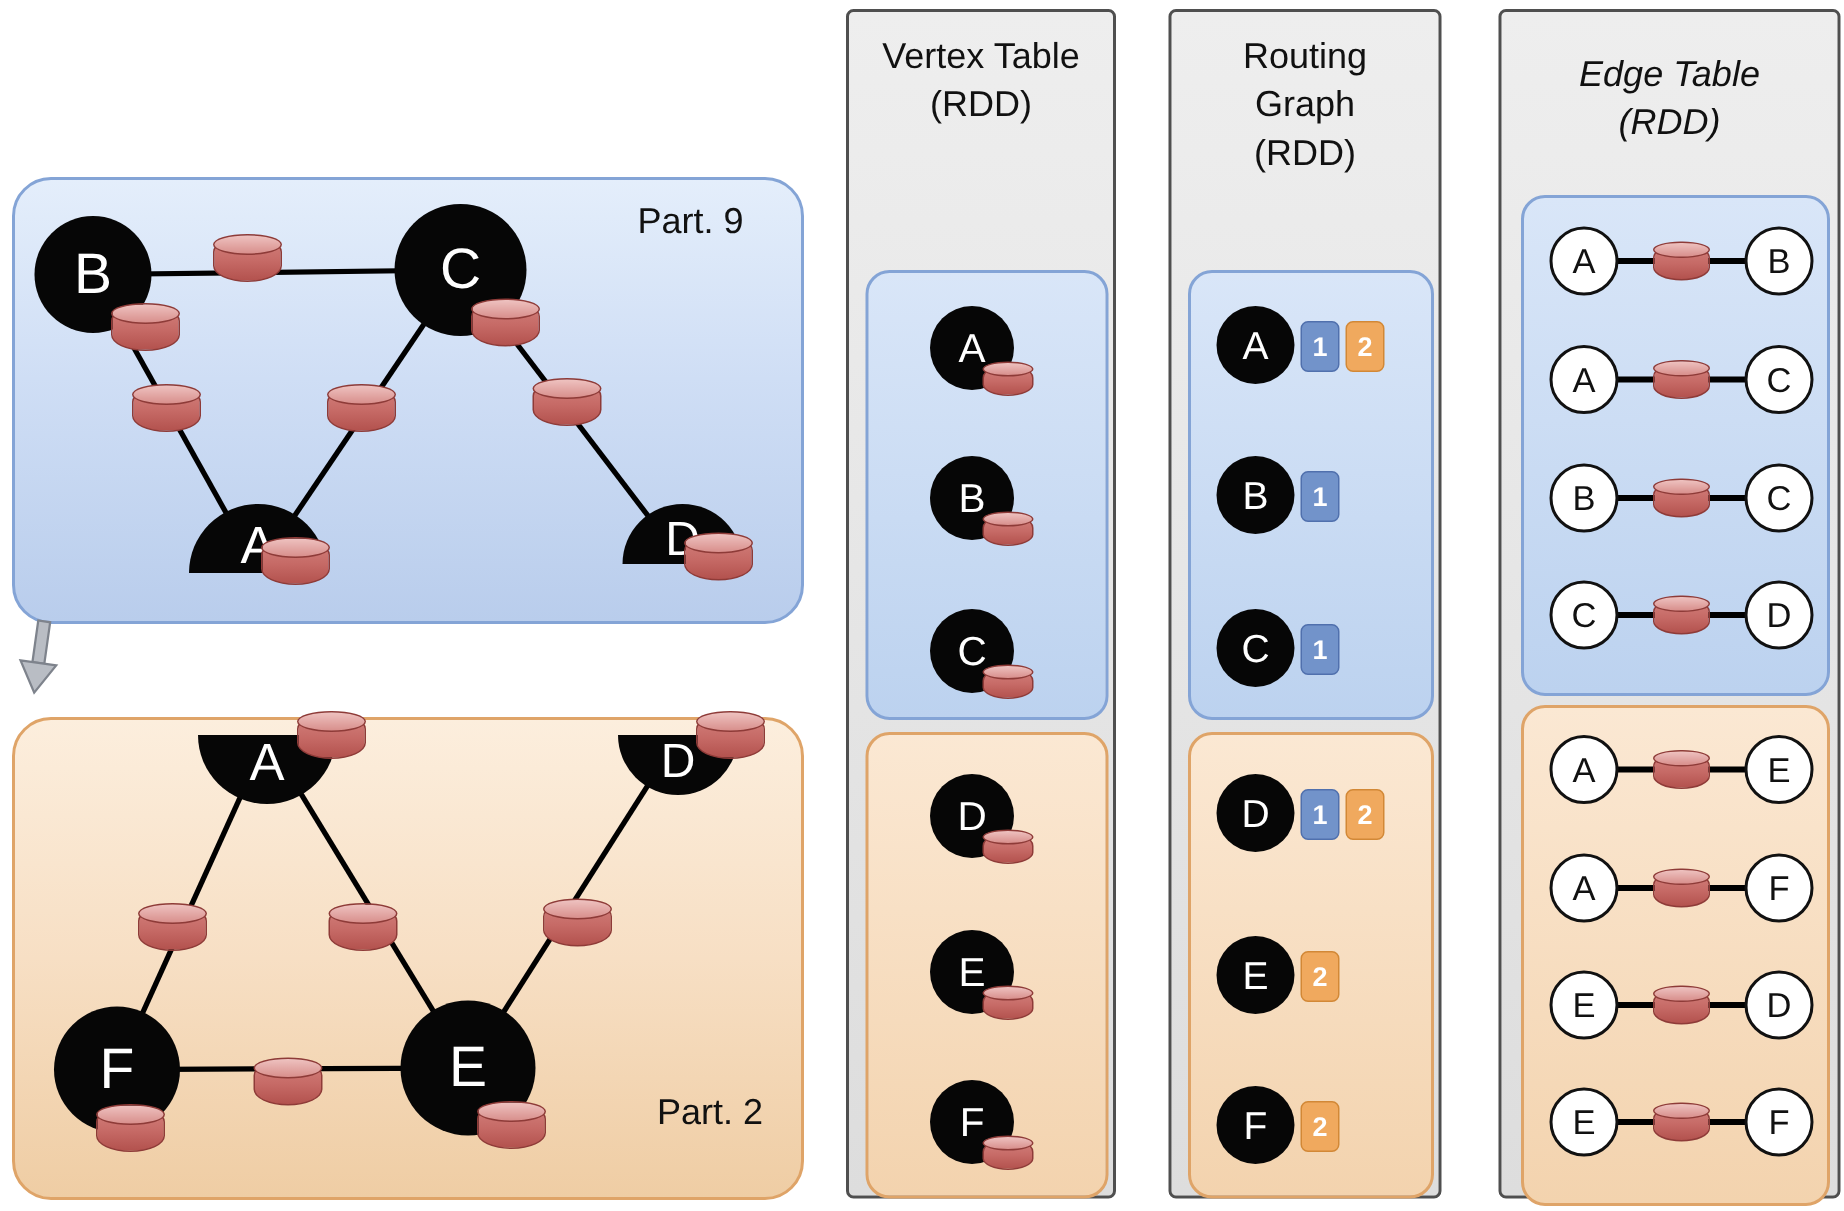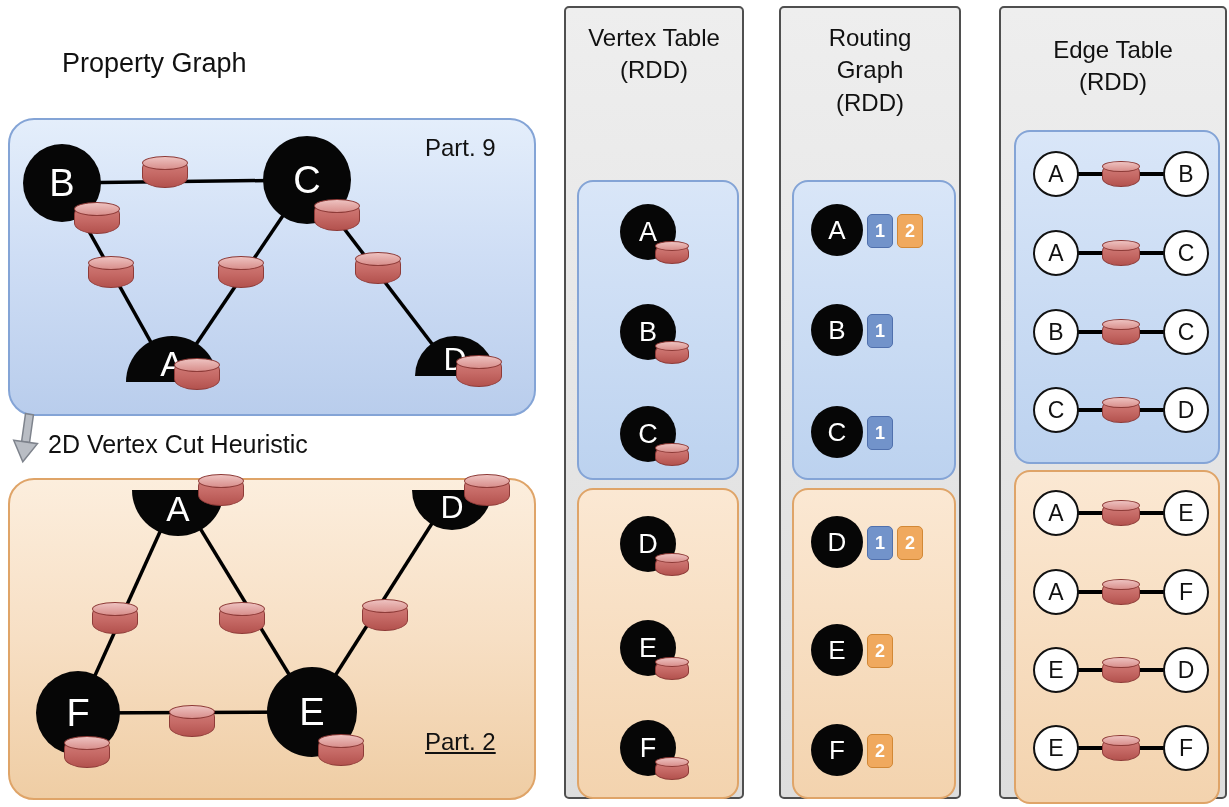--- a/index.html
+++ b/index.html
@@ -38,21 +38,20 @@
     display:flex; align-items:center; justify-content:center; box-sizing:border-box; z-index:3; line-height:1; }
   .eline { position:absolute; background:#000; z-index:1; }
   .erow { position:absolute; }
   .cutlabel { position:absolute; font-size:25px; color:#111; z-index:3; }
 </style>
 </head>
 <body>
 
 <div class="canvas">
 
-  <div class="title" style="left:62px; top:48px;">Property Graph</div>
 
   <div class="partbox p1" style="left:8px; top:118px; width:524px; height:294px;"></div>
   <div class="partbox p2" style="left:8px; top:478px; width:524px; height:318px;"></div>
 
   <svg class="edgesvg" width="545" height="807" viewBox="0 0 545 807">
     <g stroke="#000" stroke-width="3.5">
       <line x1="62" y1="183" x2="307" y2="180"></line>
       <line x1="62" y1="183" x2="172" y2="380"></line>
       <line x1="307" y1="180" x2="172" y2="380"></line>
       <line x1="307" y1="180" x2="455" y2="374"></line>
@@ -79,38 +78,37 @@
   <div class="cyl" style="left:456px; top:355px; width:46px; height:32px;"></div>
 
   <div class="plabel" style="left:425px; top:134px;">Part. 9</div>
 
   <svg style="position:absolute; left:8px; top:412px; z-index:3;" width="36" height="54" viewBox="0 0 36 54">
     <g transform="rotate(8 18 27)">
       <rect x="14" y="2" width="8" height="28" fill="#b9bdc4" stroke="#7e838c" stroke-width="1.5"></rect>
       <polygon points="6,30 30,30 18,50" fill="#b9bdc4" stroke="#7e838c" stroke-width="1.5"></polygon>
     </g>
   </svg>
-  <div class="cutlabel" style="left:48px; top:430px;">2D Vertex Cut Heuristic</div>
 
   <div class="vx half-bottom" style="left:132px; top:490px; width:92px; height:46px; font-size:35px;">A</div>
   <div class="vx half-bottom" style="left:412px; top:490px; width:80px; height:40px; font-size:32px;">D</div>
   <div class="vx" style="left:36px; top:671px; width:84px; height:84px; font-size:38px;">F</div>
   <div class="vx" style="left:267px; top:667px; width:90px; height:90px; font-size:38px;">E</div>
 
   <div class="cyl" style="left:92px;  top:602px; width:46px; height:32px;"></div>
   <div class="cyl" style="left:219px; top:602px; width:46px; height:32px;"></div>
   <div class="cyl" style="left:362px; top:599px; width:46px; height:32px;"></div>
   <div class="cyl" style="left:169px; top:705px; width:46px; height:32px;"></div>
 
   <div class="cyl" style="left:198px; top:474px; width:46px; height:32px;"></div>
   <div class="cyl" style="left:464px; top:474px; width:46px; height:32px;"></div>
   <div class="cyl" style="left:64px;  top:736px; width:46px; height:32px;"></div>
   <div class="cyl" style="left:318px; top:734px; width:46px; height:32px;"></div>
 
-  <div class="plabel" style="left:425px; top:728px;text-decoration:underline;">Part. 2</div>
+  <div class="plabel" style="left:438px; top:728px;">Part. 2</div>
 
   <div class="panel" style="left:564px; top:6px; width:180px; height:793px;">
     <div class="ptitle" style="top:14px;">Vertex Table
 (RDD)</div>
     <div class="grp g1" style="left:11px; top:172px; width:158px; height:296px;"></div>
     <div class="grp g2" style="left:11px; top:480px; width:158px; height:307px;"></div>
 
     <div class="svx" style="left:54px; top:196px; width:56px; height:56px; font-size:27px;">A</div>
     <div class="cyl" style="left:89px; top:233px; width:34px; height:23px;"></div>
     <div class="svx" style="left:54px; top:296px; width:56px; height:56px; font-size:27px;">B</div>
@@ -148,21 +146,21 @@
     <div class="badge b2" style="left:116px; top:518px;">2</div>
 
     <div class="svx" style="left:30px; top:616px; width:52px; height:52px; font-size:26px;">E</div>
     <div class="badge b2" style="left:86px; top:626px;">2</div>
 
     <div class="svx" style="left:30px; top:716px; width:52px; height:52px; font-size:26px;">F</div>
     <div class="badge b2" style="left:86px; top:726px;">2</div>
   </div>
 
   <div class="panel" style="left:999px; top:6px; width:228px; height:793px;">
-    <div class="ptitle" style="top:26px;">Edge Table
+    <div class="ptitle" style="top:26px;font-style:italic;">Edge Table
 (RDD)</div>
 
     <div class="grp g1" style="left:13px; top:122px; width:202px; height:330px;">
       <div class="erow" style="left:0; top:19px; width:202px; height:46px;">
         <div class="eline" style="left:40px; top:21px; width:130px; height:4px;"></div>
         <div class="wvx" style="left:17px; top:0; width:46px; height:46px; font-size:23px;">A</div>
         <div class="wvx" style="left:147px; top:0; width:46px; height:46px; font-size:23px;">B</div>
         <div class="cyl" style="left:86px; top:10px; width:38px; height:26px;"></div>
       </div>
       <div class="erow" style="left:0; top:98px; width:202px; height:46px;">

